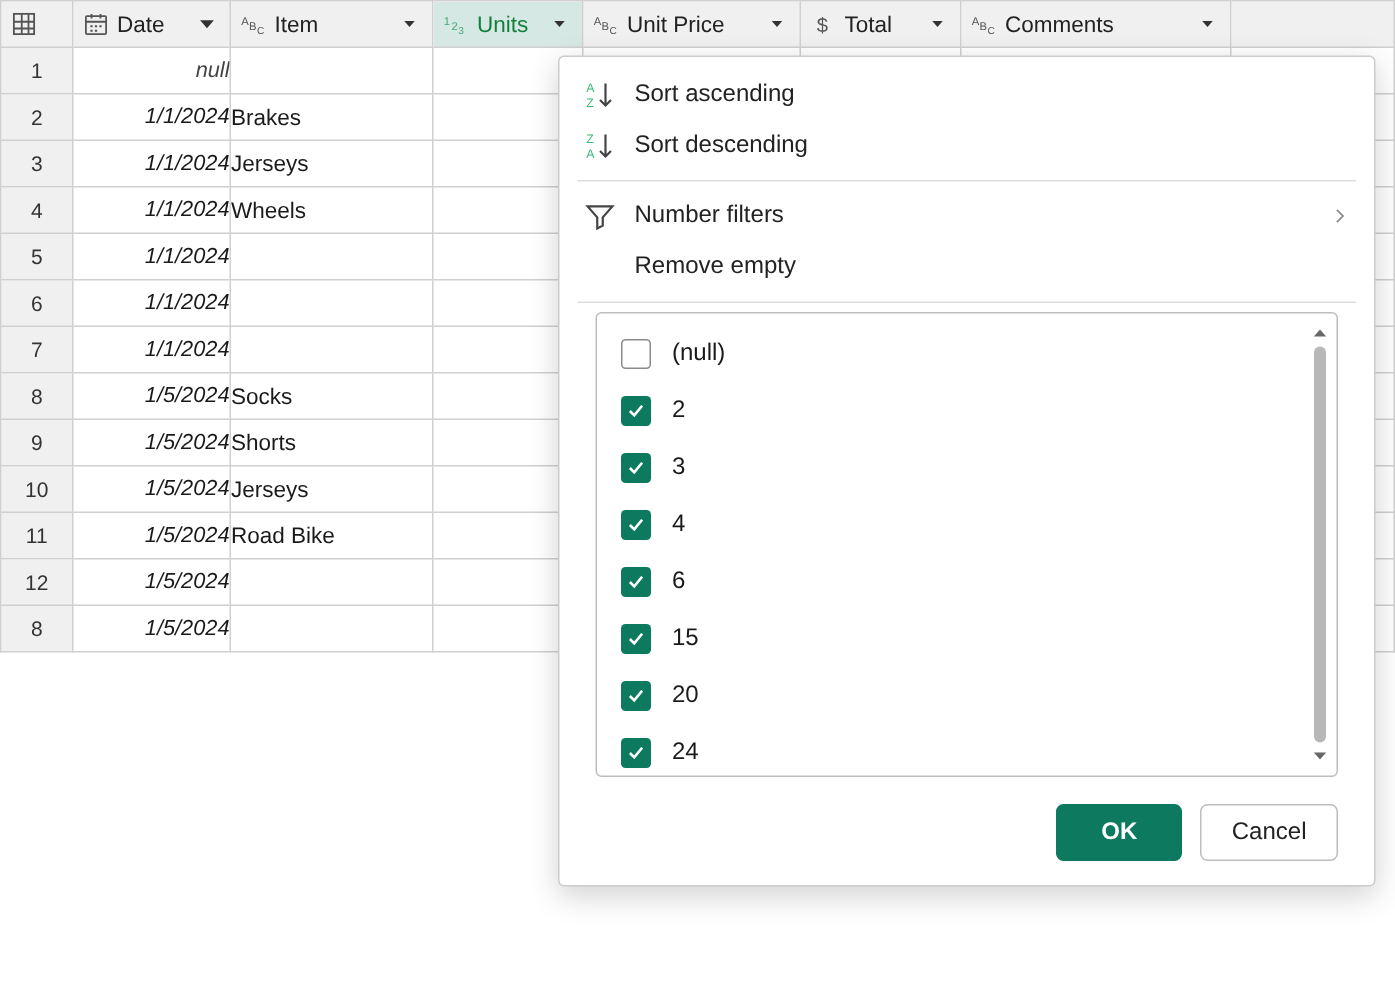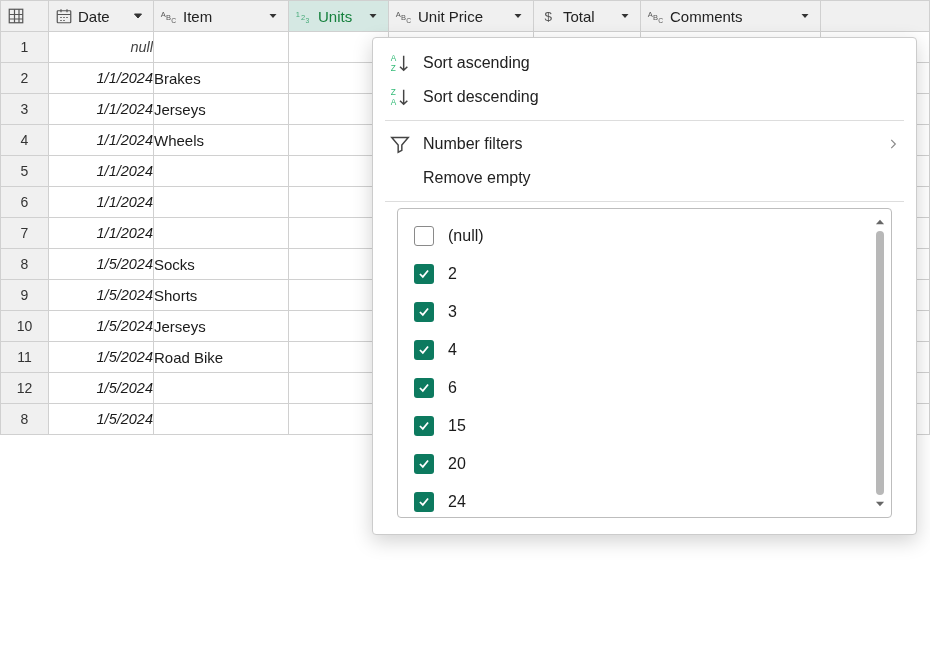--- a/index.html
+++ b/index.html
@@ -502,13 +502,17 @@
       <svg class="arrow up" viewBox="0 0 24 24">
           <path d="M5 16l7-8 7 8z" fill="#666"></path>
         </svg>
       <div class="track"></div>
       <svg class="arrow dn" viewBox="0 0 24 24">
           <path d="M5 8l7 8 7-8z" fill="#666"></path>
         </svg>
     </div>
   </div>
 
+  <div class="btn-row">
+    <div class="btn primary">OK</div>
+    <div class="btn secondary">Cancel</div>
+  </div>
 </div>
 
 </body></html>

